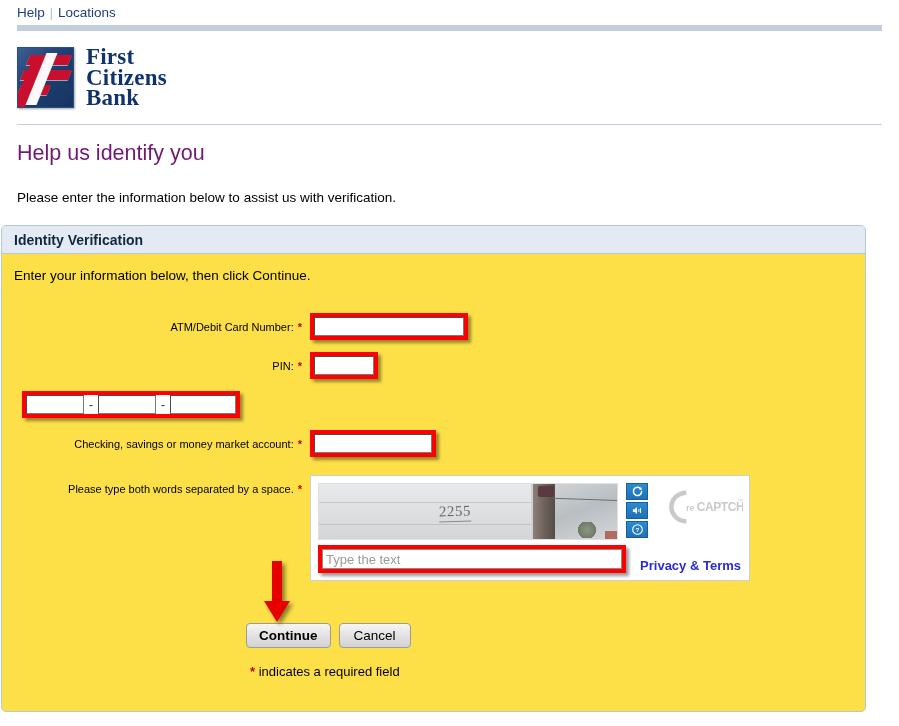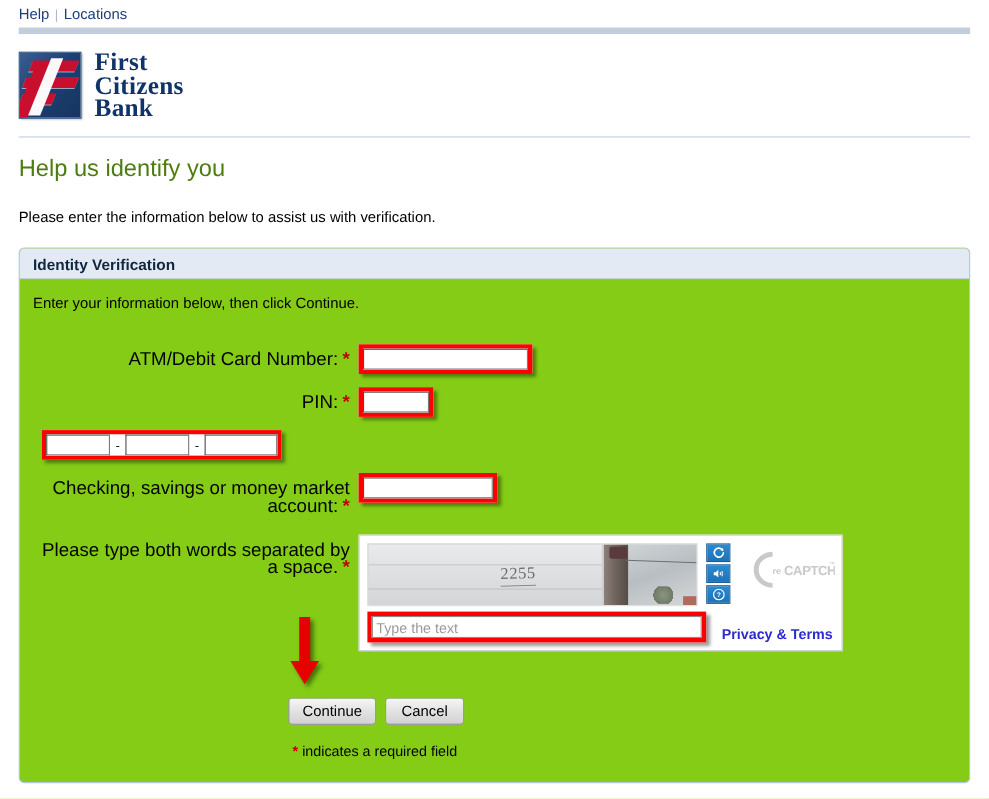--- a/index.html
+++ b/index.html
@@ -87,36 +87,36 @@
     position: absolute; left: 17px; top: 124px;
     width: 865px; height: 1px;
     background: #c3cedd;
   }
 
   
   .pagetitle {
     position: absolute; left: 17px; top: 141px;
     font-size: 21.5px;
     font-weight: normal;
-    color: #4d7c0f;
+    color: #701a75;
     margin: 0;
   }
   .pageintro {
     position: absolute; left: 17px; top: 190px;
     font-size: 13.5px;
     color: #000000;
   }
 
   
   .panel {
-    position: absolute; left: 17px; top: 225px;
+    position: absolute; left: 1px; top: 225px;
     width: 865px; height: 487px;
     border: 1px solid #b7c6d9;
     border-radius: 5px;
-    background: #84cc16;
+    background: #fde047;
   }
   .panel-head {
     height: 28px;
     background: #e3eaf3;
     border-bottom: 1px solid #b7c6d9;
     border-radius: 4px 4px 0 0;
     display: flex; align-items: center;
     padding-left: 12px;
     font-size: 14px;
     font-weight: bold;
@@ -130,21 +130,21 @@
 
   
   .frow {
     display: flex;
     align-items: flex-start;
     margin-bottom: 12px;
   }
   .flabel {
     width: 288px;
     text-align: right;
-    font-size: 17px;
+    font-size: 11px;
     line-height: 16px;
     padding-top: 6px;
     padding-right: 0;
   }
   .flabel .req {
     color: #c00000;
     font-weight: bold;
     margin-left: 4px;
   }
   .fctrl { padding-left: 8px; }
@@ -307,21 +307,21 @@
     background: linear-gradient(180deg,#f6f6f6 0%, #e3e3e3 48%, #d2d2d2 100%);
     border: 1px solid #9b9b9b;
     border-radius: 4px;
     padding: 4px 12px;
     font-size: 13.5px;
     font-family: "Liberation Sans", sans-serif;
     color: #000;
     cursor: pointer;
     min-width: 72px;
   }
-  .btn-continue { font-weight: normal; }
+  .btn-continue { font-weight: bold; }
   .reqnote {
     margin-left: 236px;
     margin-top: 16px;
     font-size: 13px;
   }
   .reqnote .star { color: #c00000; font-weight: bold; }
 
   
   .arrow {
     position: absolute;

